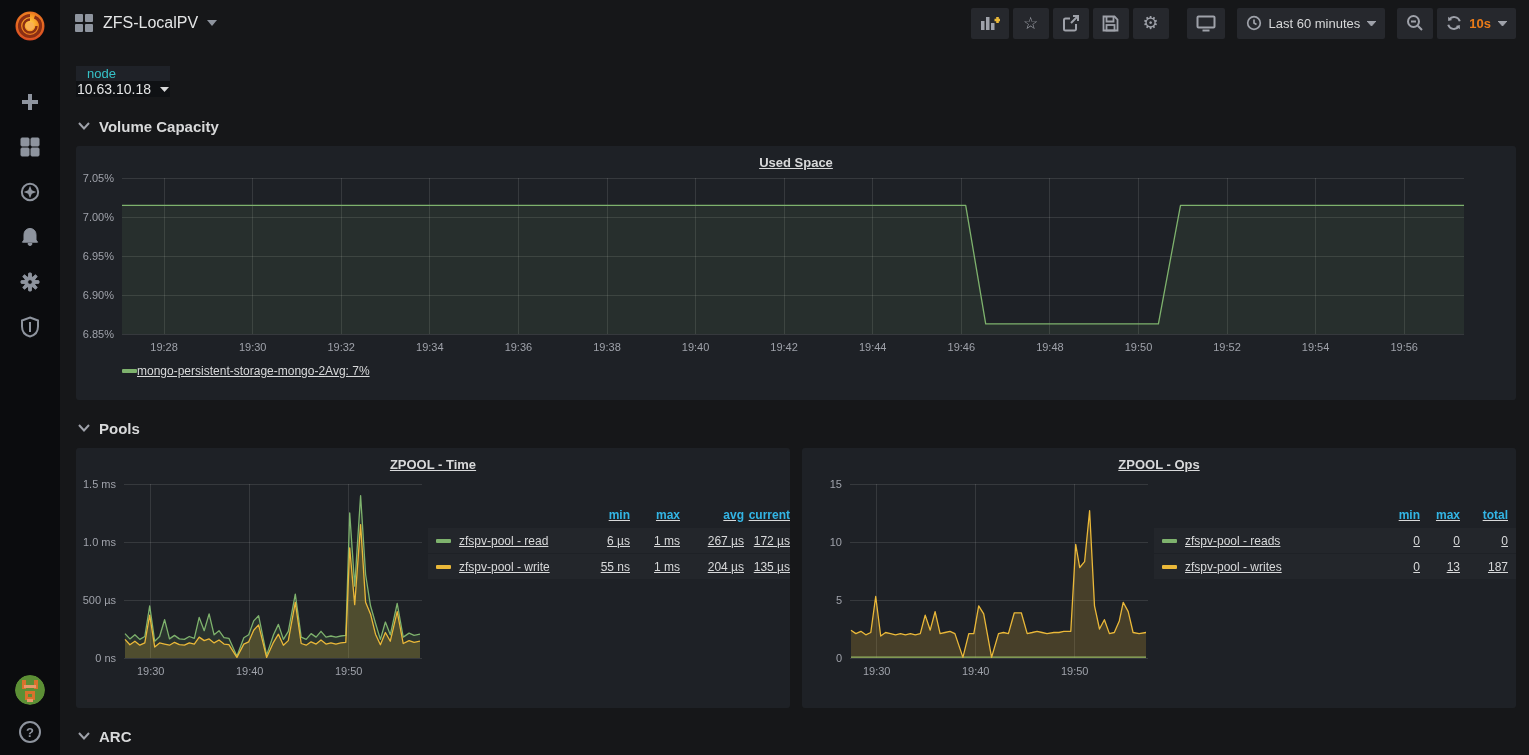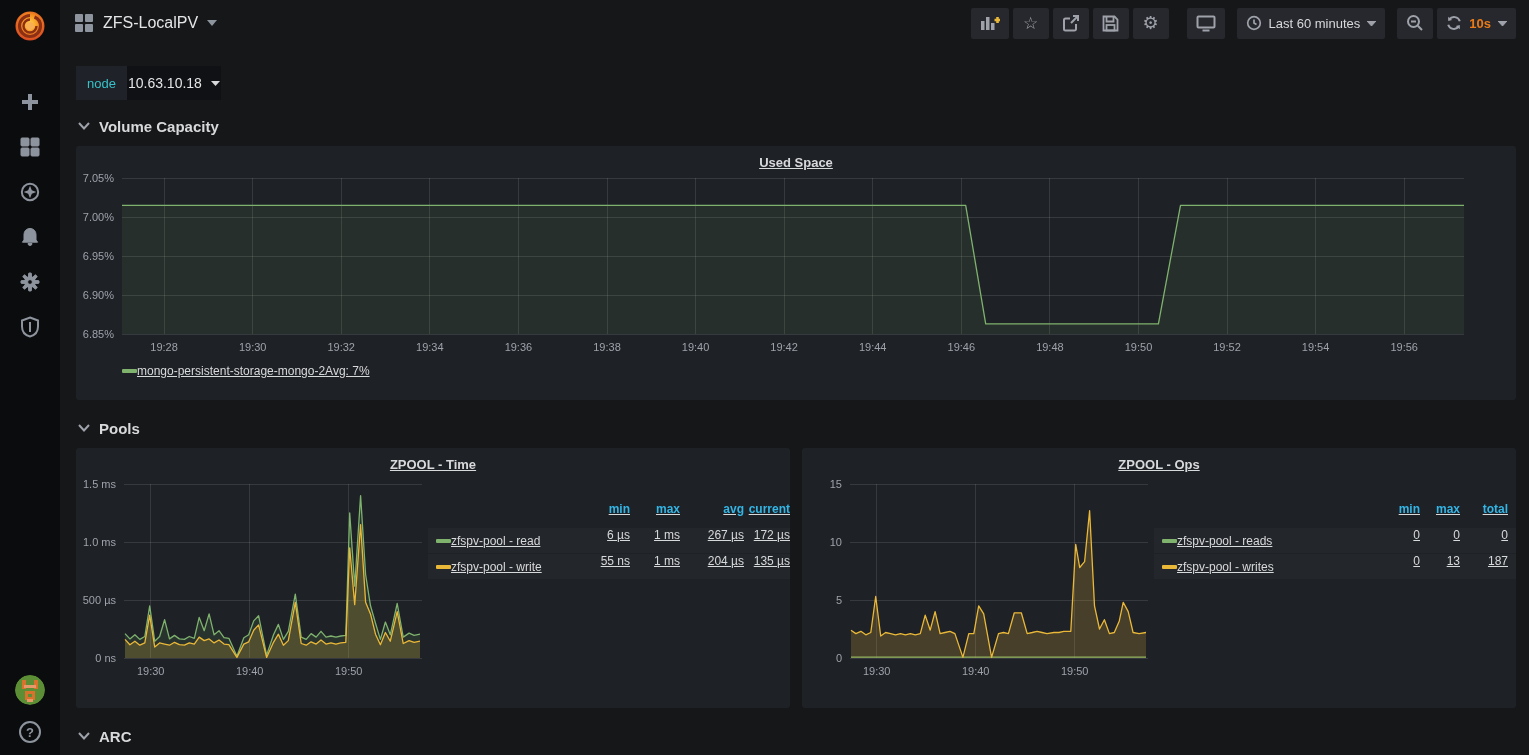--- a/index.html
+++ b/index.html
@@ -33,42 +33,42 @@
   .nav-btn .filled { fill:#9fa2aa; stroke:none; }
   .star-glyph { font-size:17px; line-height:1; color:#9fa2aa; }
   .gear-glyph { font-size:18px; line-height:1; color:#9fa2aa; }
   .ml16 { margin-left:14px; }
   .ml6 { margin-left:8px; }
   .time-label { color:#d8d9da; font-size:13px; }
   .refresh-interval { font-size:13px; font-weight:bold; }
   
   .content { padding:20px 13px 0 16px; flex:1; overflow:hidden; }
   .var-row { display:flex; margin-bottom:14px; }
-  .var-chip { display:flex; height:34px; cursor:pointer; }
+  .var-chip { display:flex; height:34px; cursor:pointer;flex-direction:column; }
   .var-label { background:#1f2228; padding:0 11px; display:flex; align-items:center; font-size:13px; }
   .var-value { background:#0f1114; padding:0 1px; display:flex; align-items:center; gap:9px; color:#e4e5e6; font-size:14px; }
   .section-header { display:flex; align-items:center; gap:9px; font-size:15px; font-weight:bold;
     color:#d8d9da; cursor:pointer; margin:2px 0 8px 2px; height:24px; }
   .section-header svg { stroke:#9fa2aa; }
   .panel { background:#1e2126; border-radius:3px; position:relative;text-decoration:underline; }
   .panel-title { text-align:center; font-size:13px; font-weight:bold; color:#d8d9da; padding-top:9px; cursor:pointer; }
   .us-panel { width:1440px; height:254px; margin-bottom:16px; }
   .us-legend { display:flex; align-items:center; padding-left:46px; font-size:12px; margin-top:1px; }
   .sw { width:15px; height:4px; border-radius:1px; display:inline-block; flex:none; }
   .legend-name { cursor:pointer; }
   .legend-avg { color:#d8d9da; }
   .pools-row { display:flex; gap:12px; }
   .pool-panel { width:714px; height:260px; overflow:hidden; }
   .pool-body { display:flex; }
   .pool-body svg { flex:none; }
   .legend-table { flex:1; margin-top:30px; font-size:12px; min-width:0; }
-  .lt-row { display:flex; height:25px; padding:0 0 0 8px; }
+  .lt-row { display:flex; align-items:center; height:25px; padding:0 0 0 8px; }
   .lt-data { background:rgba(255,255,255,0.025); }
   .lt-row + .lt-row { margin-top:1px; }
-  .lt-name { flex:1; display:flex; align-items:center; min-width:0; white-space:nowrap; }
+  .lt-name { flex:1; display:flex; align-items:center; gap:8px; min-width:0; white-space:nowrap; }
   .lt-col { text-align:right; white-space:nowrap; overflow:hidden; flex:none; }
   .c1 { width:62px; } .c2 { width:50px; } .c3 { width:64px; } .c4 { width:46px; }
   .o1 { width:56px; } .o2 { width:40px; } .o3 { width:48px; margin-right:8px; }
   .lt-head .lt-col { color:#33b5e5; font-weight:bold; }
   .tick { fill:#9fa2aa; font-size:11px; font-family:"Liberation Sans","DejaVu Sans",sans-serif; }
   .ty { text-anchor:end; }
   .tx { text-anchor:middle; }
   .grid { stroke:rgba(255,255,255,0.11); stroke-width:1; shape-rendering:crispEdges; }
   .chart-svg { cursor:crosshair; }
 </style>

